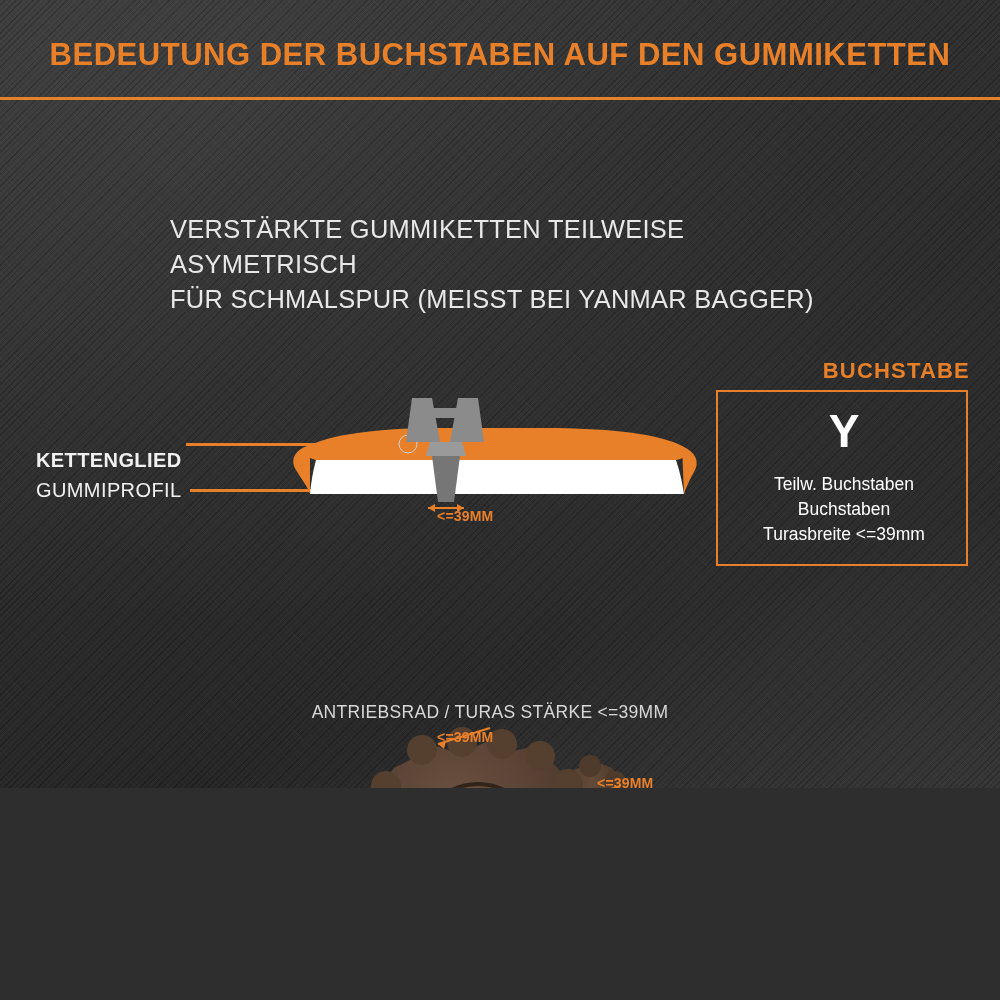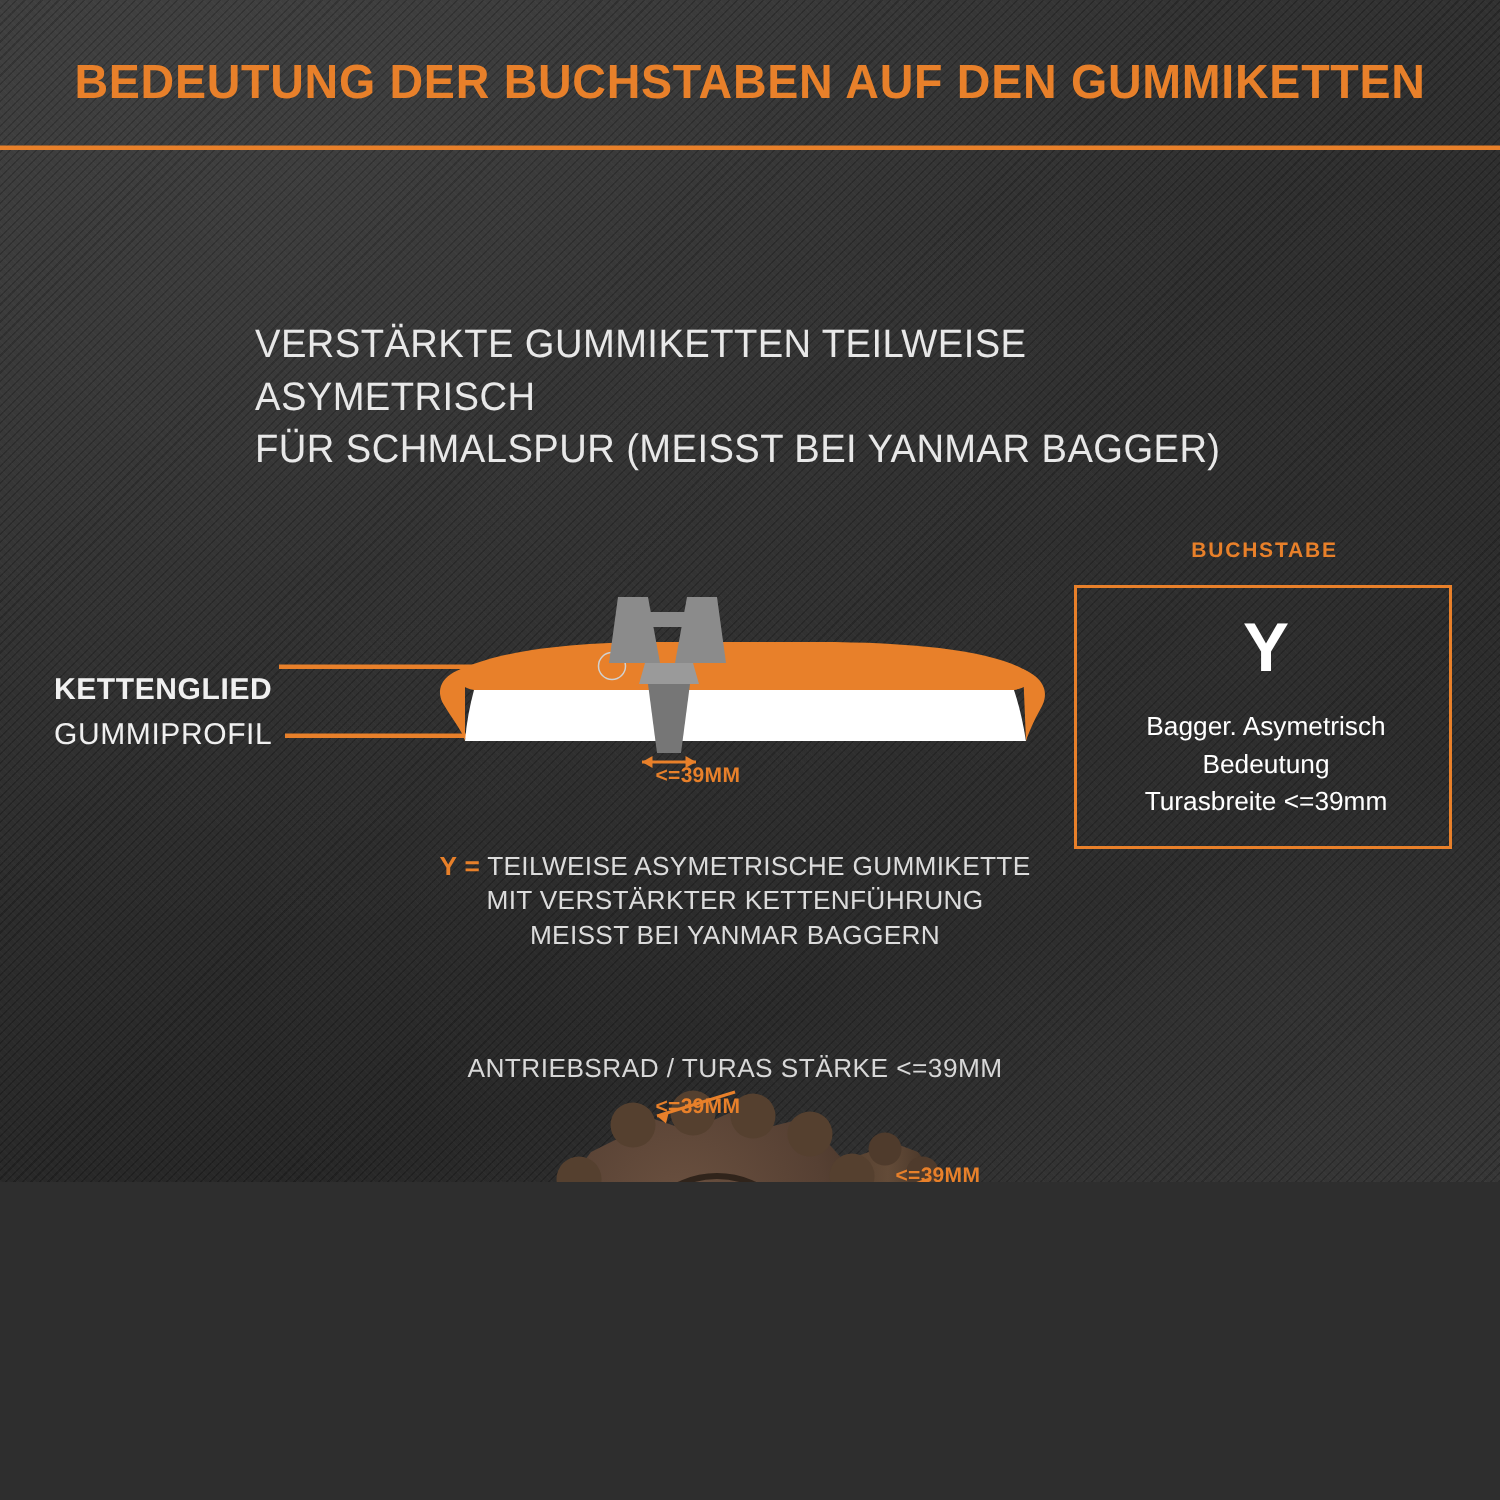--- a/index.html
+++ b/index.html
@@ -92,23 +92,23 @@
     width: 11px;
     height: 11px;
     border-radius: 50%;
     background: #e8802a;
   }
   .buchstabe-label {
     position: absolute;
     left: 716px;
     top: 358px;
     width: 254px;
-    text-align: center;
+    text-align: right;
     color: #e8802a;
-    font-size: 14px;
+    font-size: 22px;
     font-weight: bold;
     letter-spacing: 1.2px;
     text-transform: uppercase;
   }
   .buchstabe-box {
     position: absolute;
     left: 716px;
     top: 390px;
     width: 252px;
     height: 176px;
@@ -218,34 +218,26 @@
     <line x1="148" y1="118" x2="184" y2="118" stroke="#e8802a" stroke-width="2"></line>
     <path d="M148,118 L155,114 L155,122 Z" fill="#e8802a"></path>
     <path d="M184,118 L177,114 L177,122 Z" fill="#e8802a"></path>
   </svg>
   <div class="dim-text" style="left:437px; top:508px;">&lt;=39MM</div>
 
   <div class="buchstabe-label">BUCHSTABE</div>
   <div class="buchstabe-box">
     <div class="buchstabe-letter">Y</div>
     <div class="buchstabe-lines">
-      <div>Bagger. Asymetrisch</div>
-      <div>Bedeutung</div>
+      <div>Teilw. Buchstaben</div>
+      <div>Buchstaben</div>
       <div>Turasbreite &lt;=39mm</div>
     </div>
   </div>
 
-  <div class="explain">
-    <div>
-      <span class="y-mark">Y =</span>
-      <span>TEILWEISE ASYMETRISCHE GUMMIKETTE</span>
-    </div>
-    <div>MIT VERSTÄRKTER KETTENFÜHRUNG</div>
-    <div>MEIßT BEI YANMAR BAGGERN</div>
-  </div>
 
   <div class="antrieb">ANTRIEBSRAD / TURAS STÄRKE &lt;=39MM</div>
 
   <svg class="sprocket-svg" style="left:290px; top:700px;" width="420" height="300" viewBox="0 0 420 300">
     <defs>
       <radialGradient id="sprockGrad" cx="40%" cy="30%" r="75%">
         <stop offset="0%" stop-color="#6b5140"></stop>
         <stop offset="60%" stop-color="#564033"></stop>
         <stop offset="100%" stop-color="#3e2e23"></stop>
       </radialGradient>

